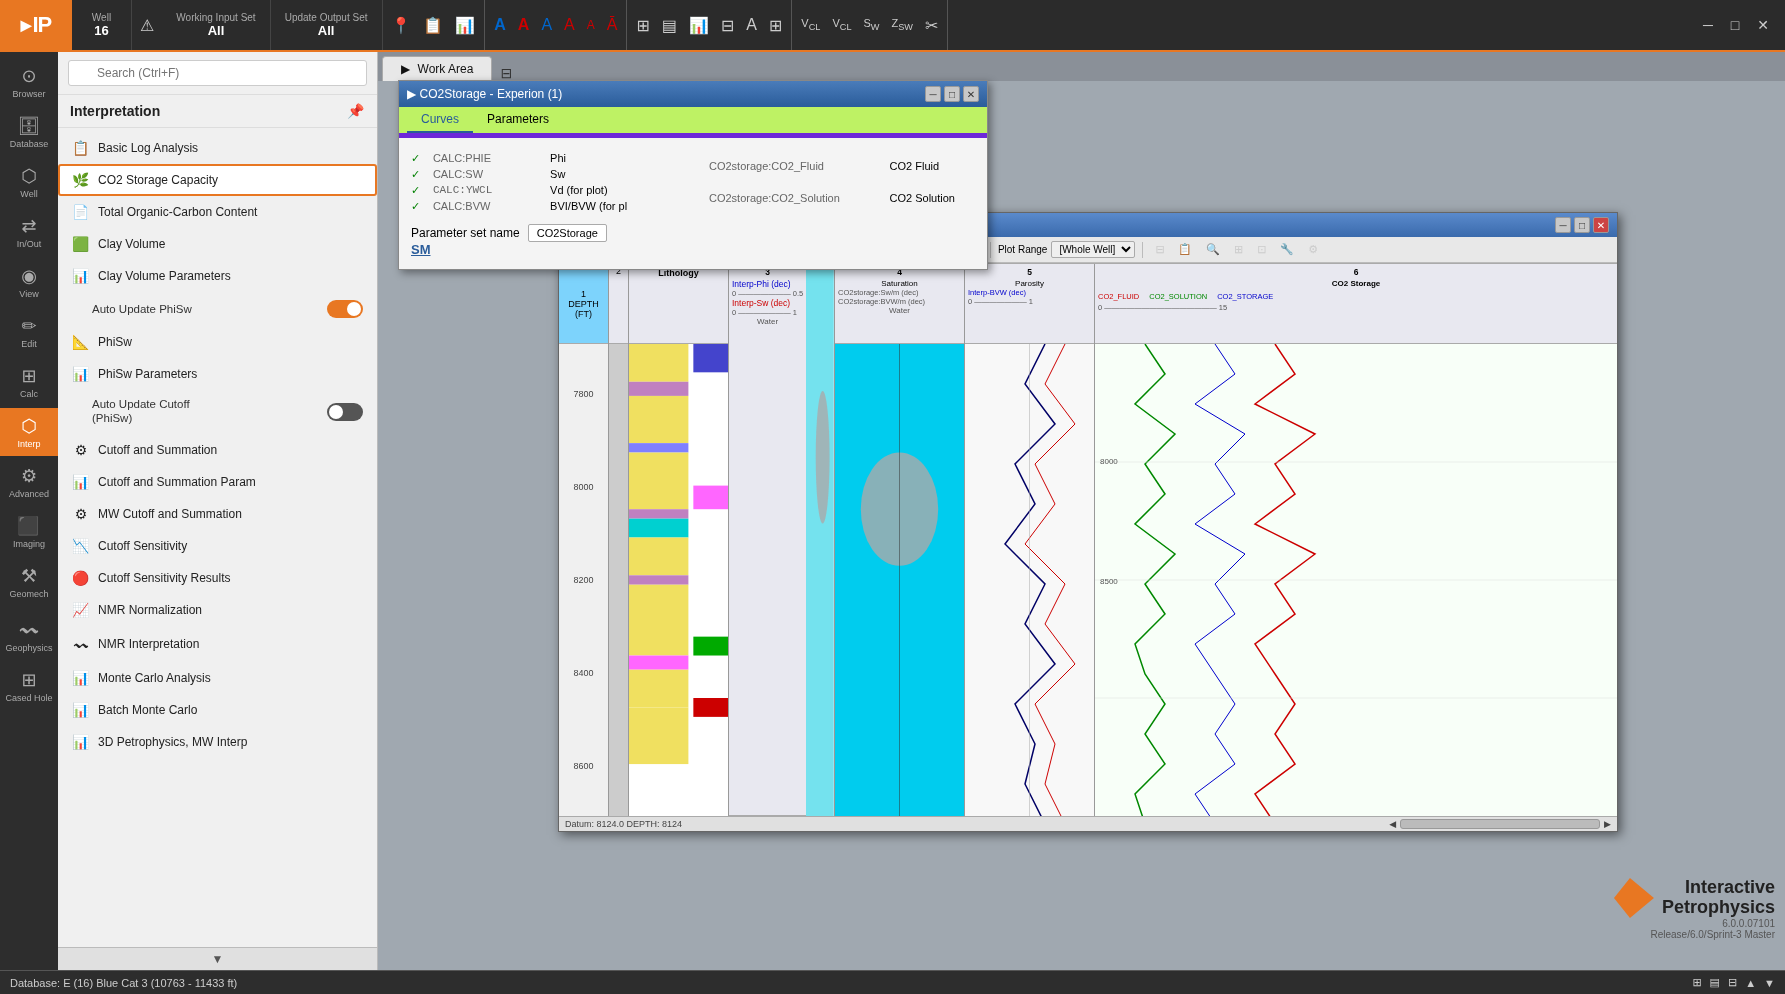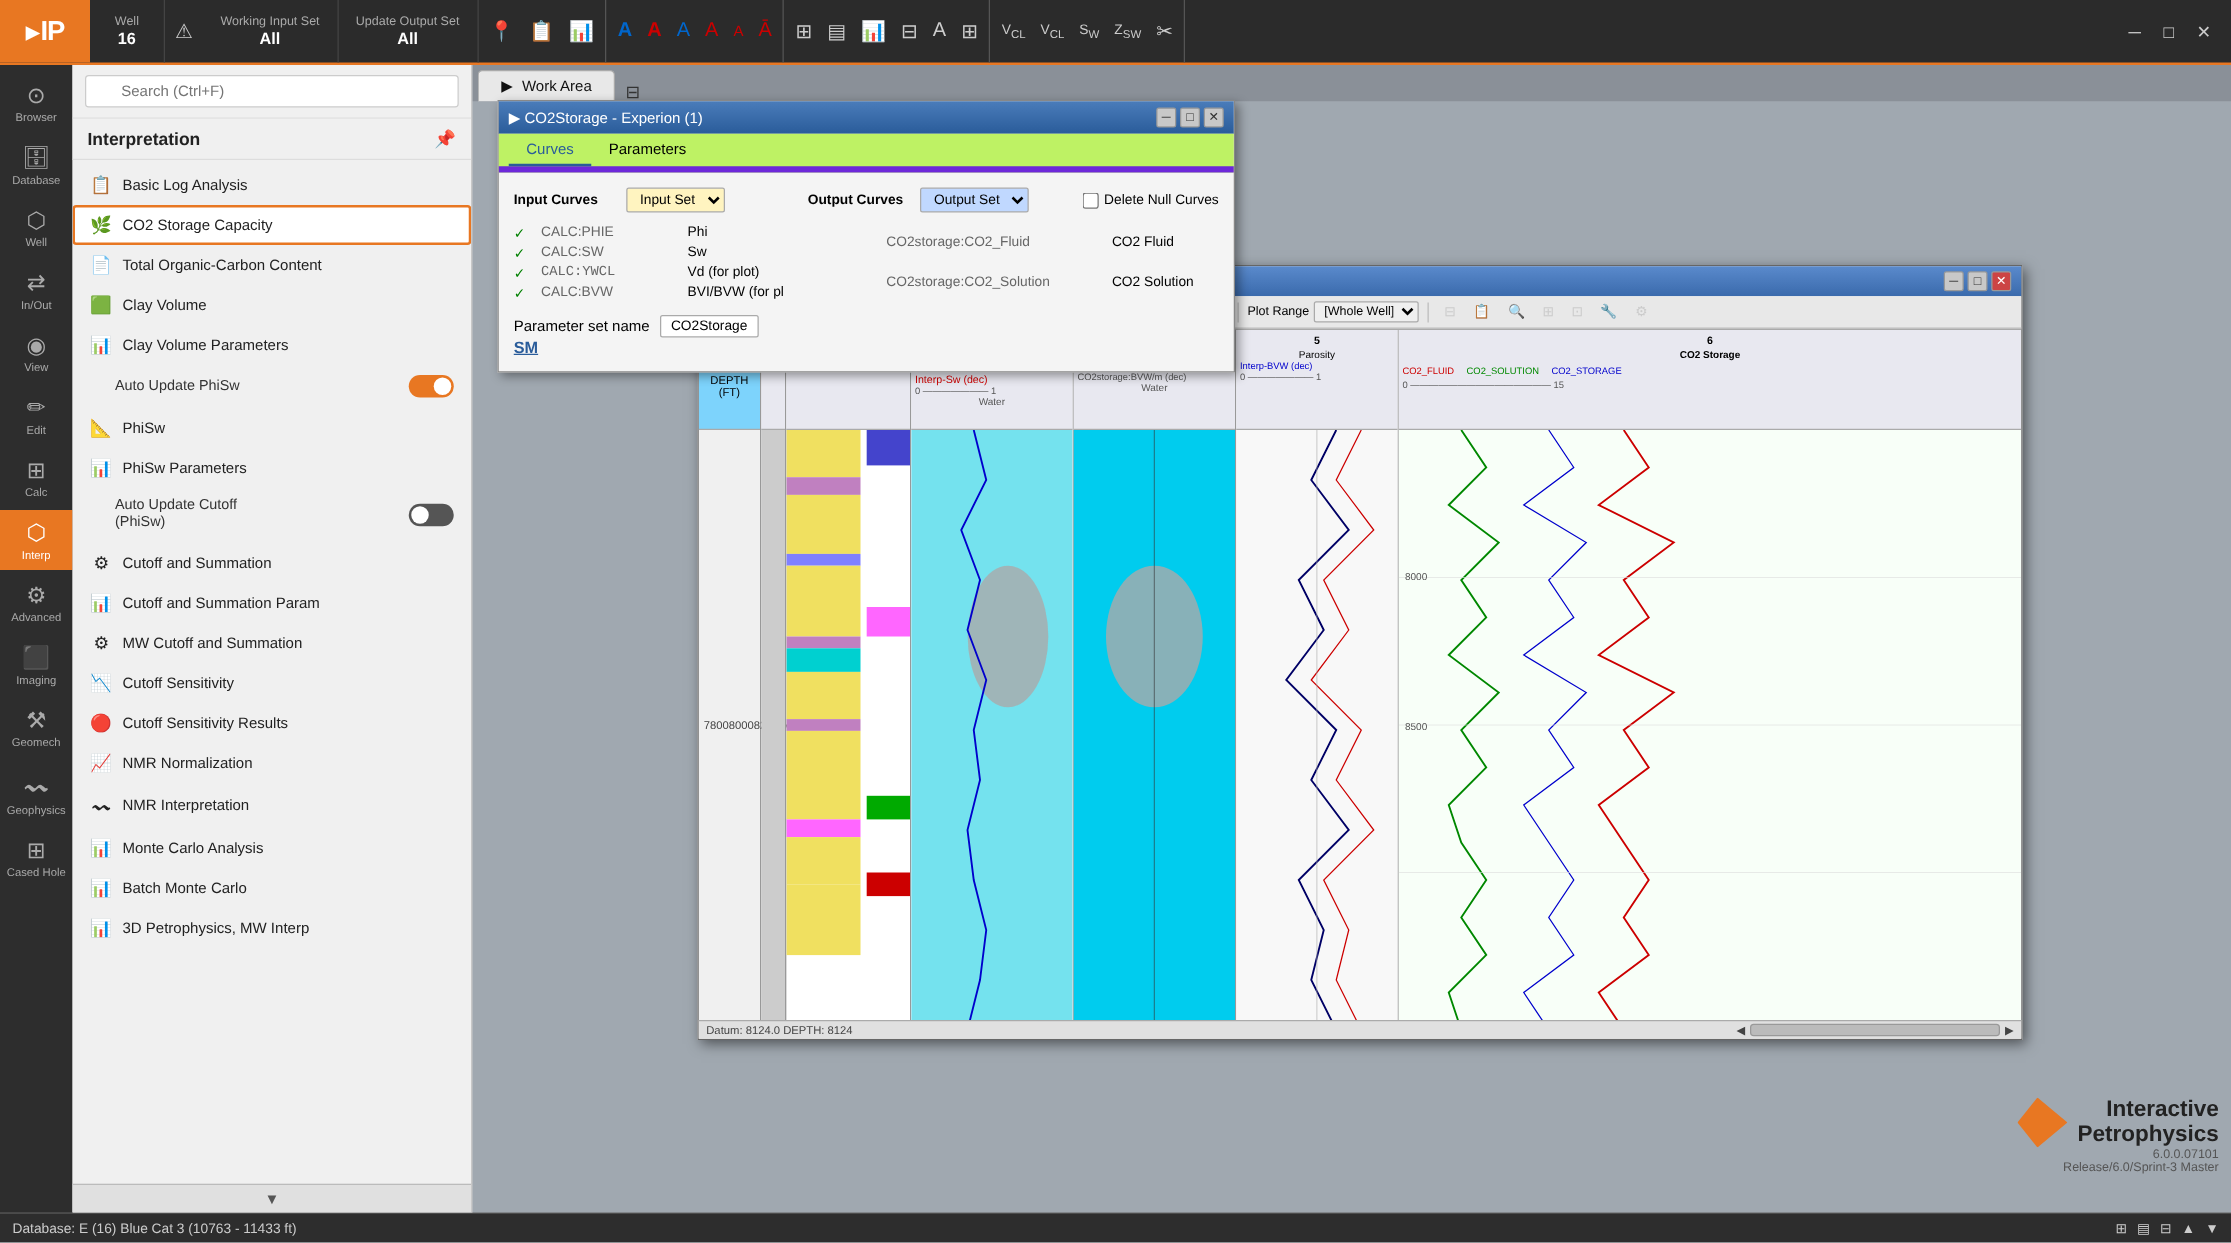--- a/index.html
+++ b/index.html
@@ -430,36 +430,20 @@
           <span class="dialog-ctrl-btn">□</span>
           <span class="dialog-ctrl-btn">✕</span>
         </span>
       </div>
       <div class="dialog-tabs">
         <div class="dialog-tab active">Curves</div>
         <div class="dialog-tab">Parameters</div>
       </div>
       <div class="dialog-body">
 
-        <div class="curve-row">
-          <span style="font-size:11px;font-weight:bold;min-width:80px;">Input Curves</span>
-          <select class="curve-select">
-            <option>Input Set</option>
-          </select>
-          <span style="flex:1;"></span>
-          <span style="font-size:11px;font-weight:bold;min-width:80px;">Output Curves</span>
-          <select class="curve-select blue">
-            <option>Output Set</option>
-          </select>
-          <span style="flex:0.5;"></span>
-          <label class="delete-check">
-            <input type="checkbox" style="">
-            <span>Delete Null Curves</span>
-          </label>
-        </div>
 
         <div style="display:flex;gap:20px;">
           <table style="font-size:11px;border-collapse:collapse;flex:1;">
             <tbody>
                 <tr>
               <td style="color:green;">✓</td>
               <td style="color:#666;padding:2px 6px;">CALC:PHIE</td>
               <td>Phi</td>
             </tr>
             <tr>
@@ -534,21 +518,21 @@
         <span class="top-icon-btn" style="font-size:11px;">⚙</span>
       </div>
 
       <div style="display:flex;flex:1;overflow:hidden;border-top:1px solid #aaa;">
 
         <div style="width:50px;background:#f0f0f0;border-right:1px solid #999;display:flex;flex-direction:column;">
           <div style="background:#7dd3fc;border-bottom:1px solid #aaa;text-align:center;padding:4px 2px;font-size:9px;min-height:80px;display:flex;flex-direction:column;justify-content:center;">
             <div>1</div>
             <div>DEPTH<br>(FT)</div>
           </div>
-          <div style="flex:1;display:flex;flex-direction:row;justify-content:space-around;align-items:center;padding:4px;font-size:9px;color:#444;">
+          <div style="flex:1;display:flex;flex-direction:column;justify-content:space-around;align-items:center;padding:4px;font-size:9px;color:#444;">
             <span>7800</span>
             <span>8000</span>
             <span>8200</span>
             <span>8400</span>
             <span>8600</span>
           </div>
         </div>
 
         <div style="width:20px;background:#ccc;border-right:1px solid #999;">
           <div style="background:#e8e8f0;border-bottom:1px solid #aaa;text-align:center;font-size:9px;padding:2px;min-height:80px;">2</div>
@@ -576,21 +560,21 @@
               <rect x="0" y="77%" width="60%" height="12%" fill="#f0e060"></rect>
 
               <rect x="65%" y="0%" width="35%" height="6%" fill="#4444cc"></rect>
               <rect x="65%" y="30%" width="35%" height="5%" fill="#ff66ff"></rect>
               <rect x="65%" y="62%" width="35%" height="4%" fill="#00aa00"></rect>
               <rect x="65%" y="75%" width="35%" height="4%" fill="#cc0000"></rect>
             </svg>
           </div>
         </div>
 
-        <div style="width:130px;border-right:1px solid #999;display:flex;flex-direction:column;">
+        <div style="width:106px;border-right:1px solid #999;display:flex;">
           <div style="background:#e8e8f0;border-bottom:1px solid #aaa;padding:3px;font-size:8.5px;min-height:80px;">
             <div style="text-align:center;font-weight:bold;margin-bottom:2px;">3</div>
             <div style="color:#0000cc;">Interp-Phi (dec)</div>
             <div style="font-size:7.5px;color:#555;">0 ——————— 0.5</div>
             <div style="color:#cc0000;">Interp-Sw (dec)</div>
             <div style="font-size:7.5px;color:#555;">0 ——————— 1</div>
             <div style="text-align:center;font-size:8px;color:#555;">Water</div>
           </div>
           <div style="flex:1;position:relative;background:#e8f8ff;">
             <svg width="100%" height="100%">

